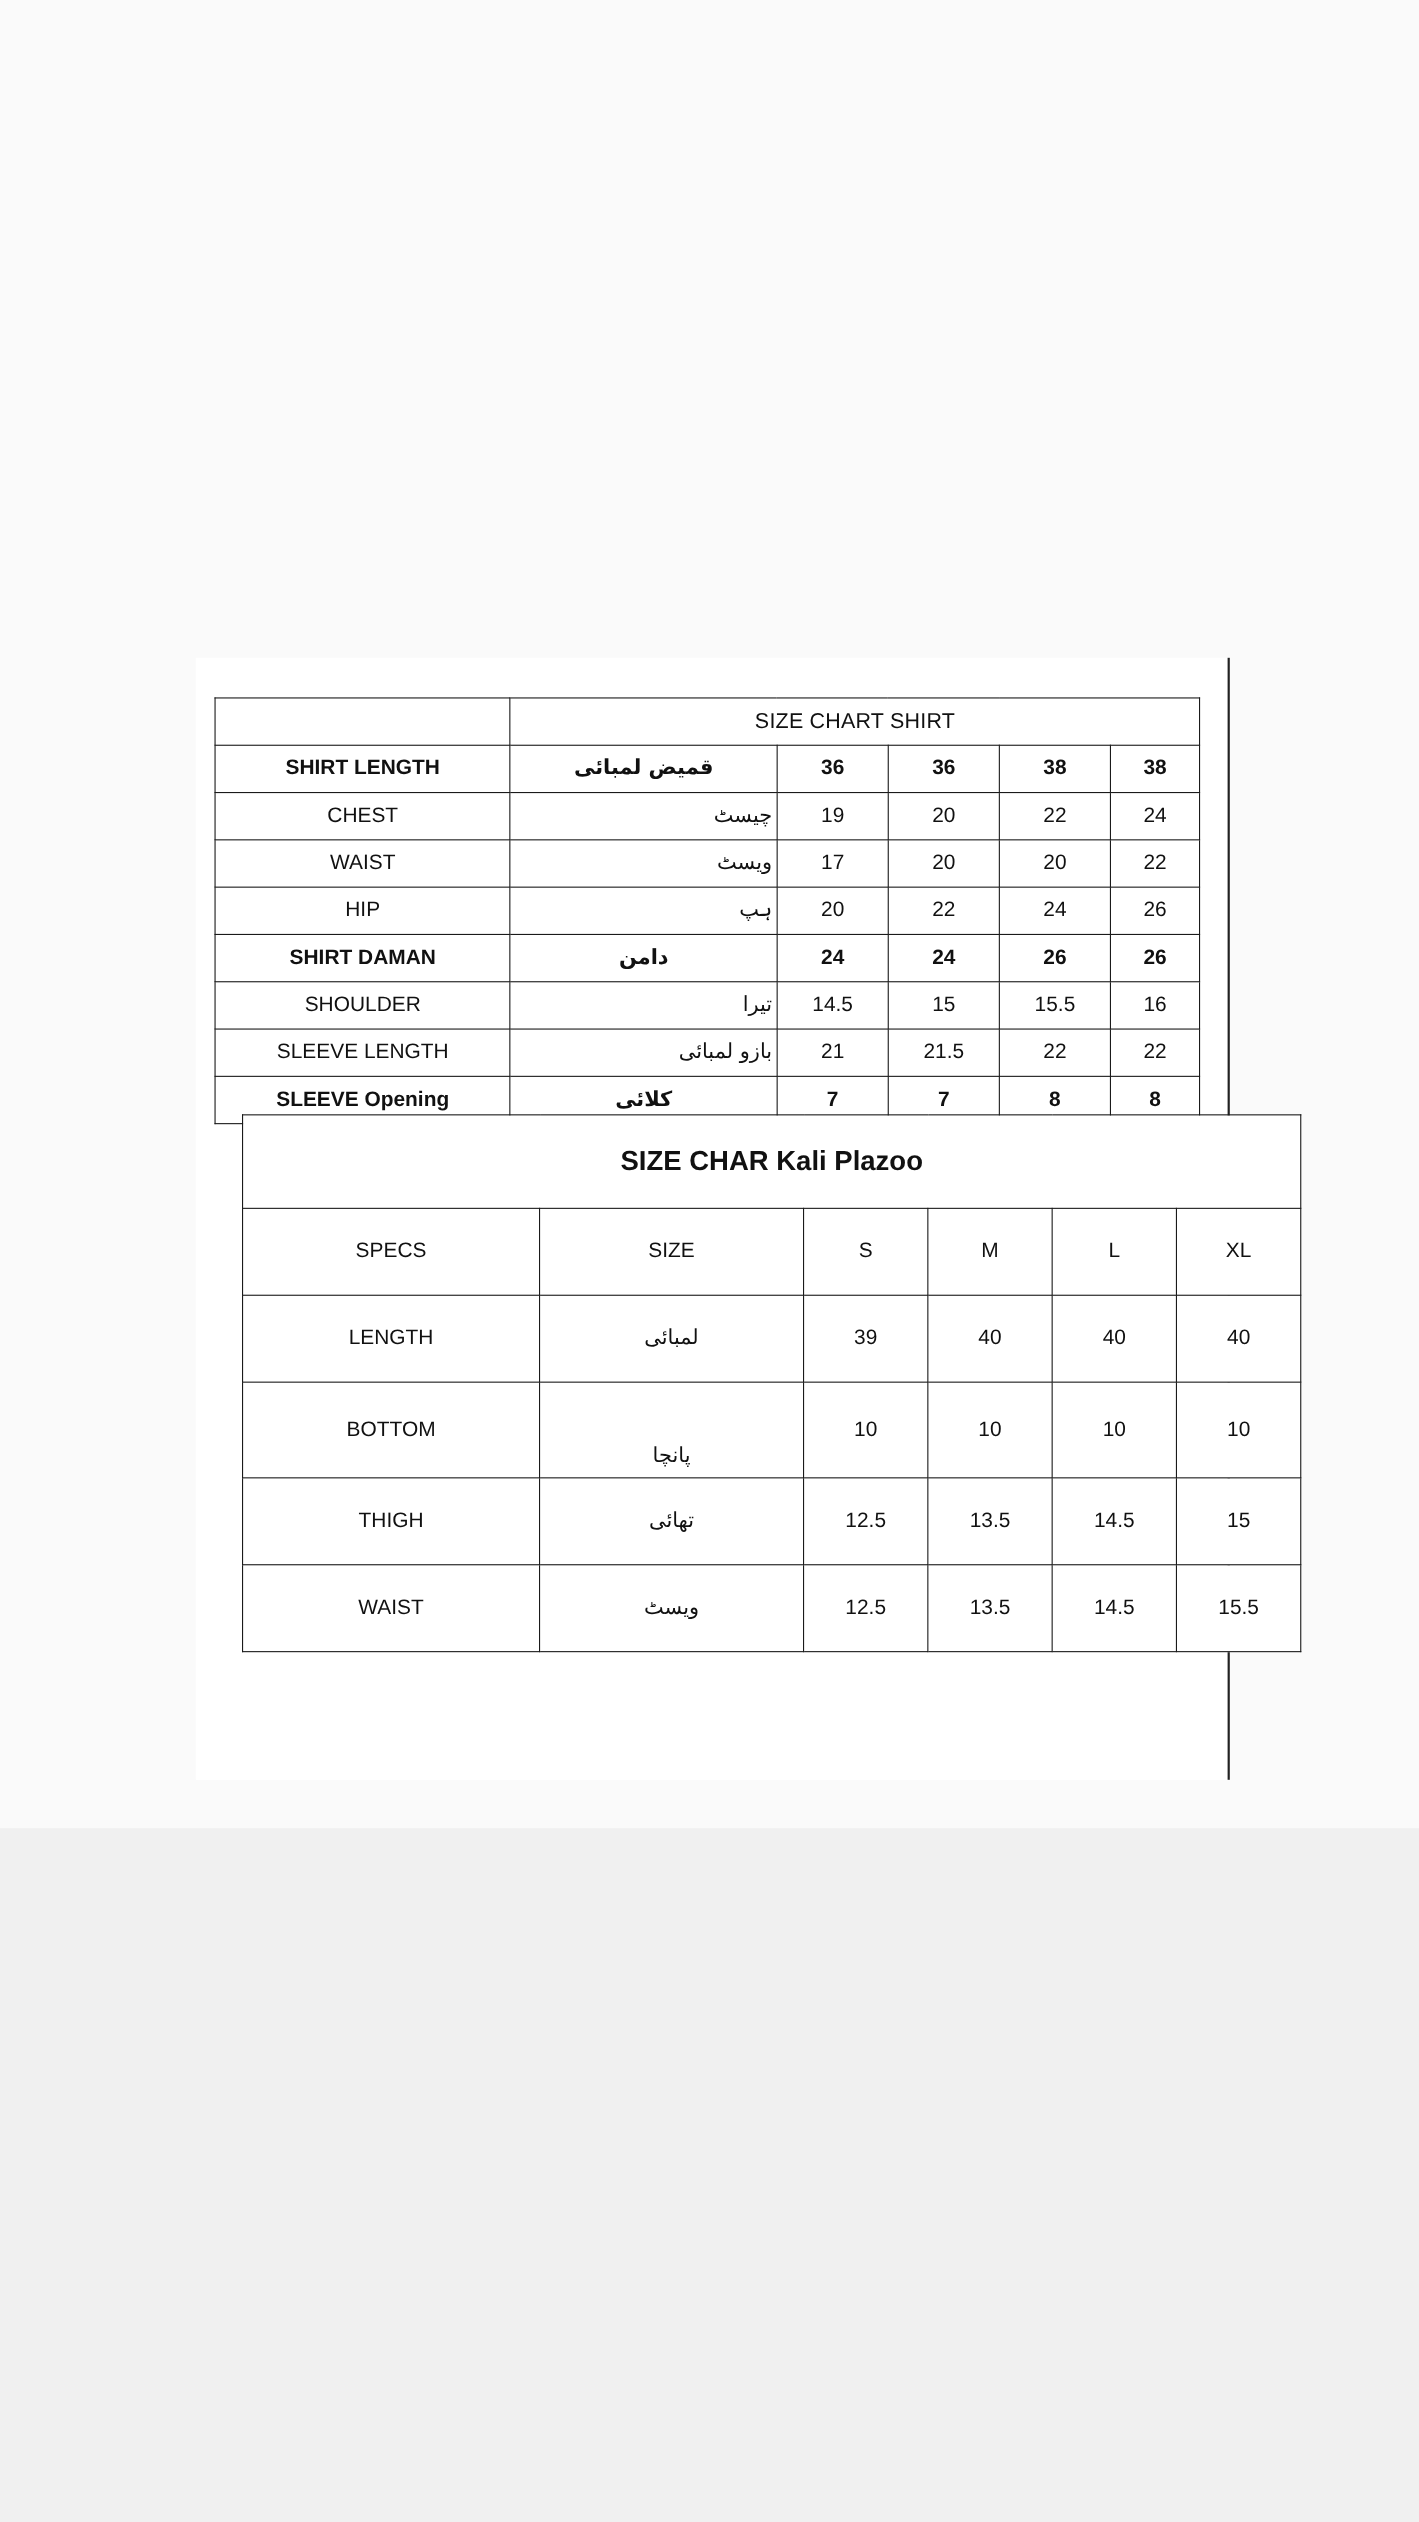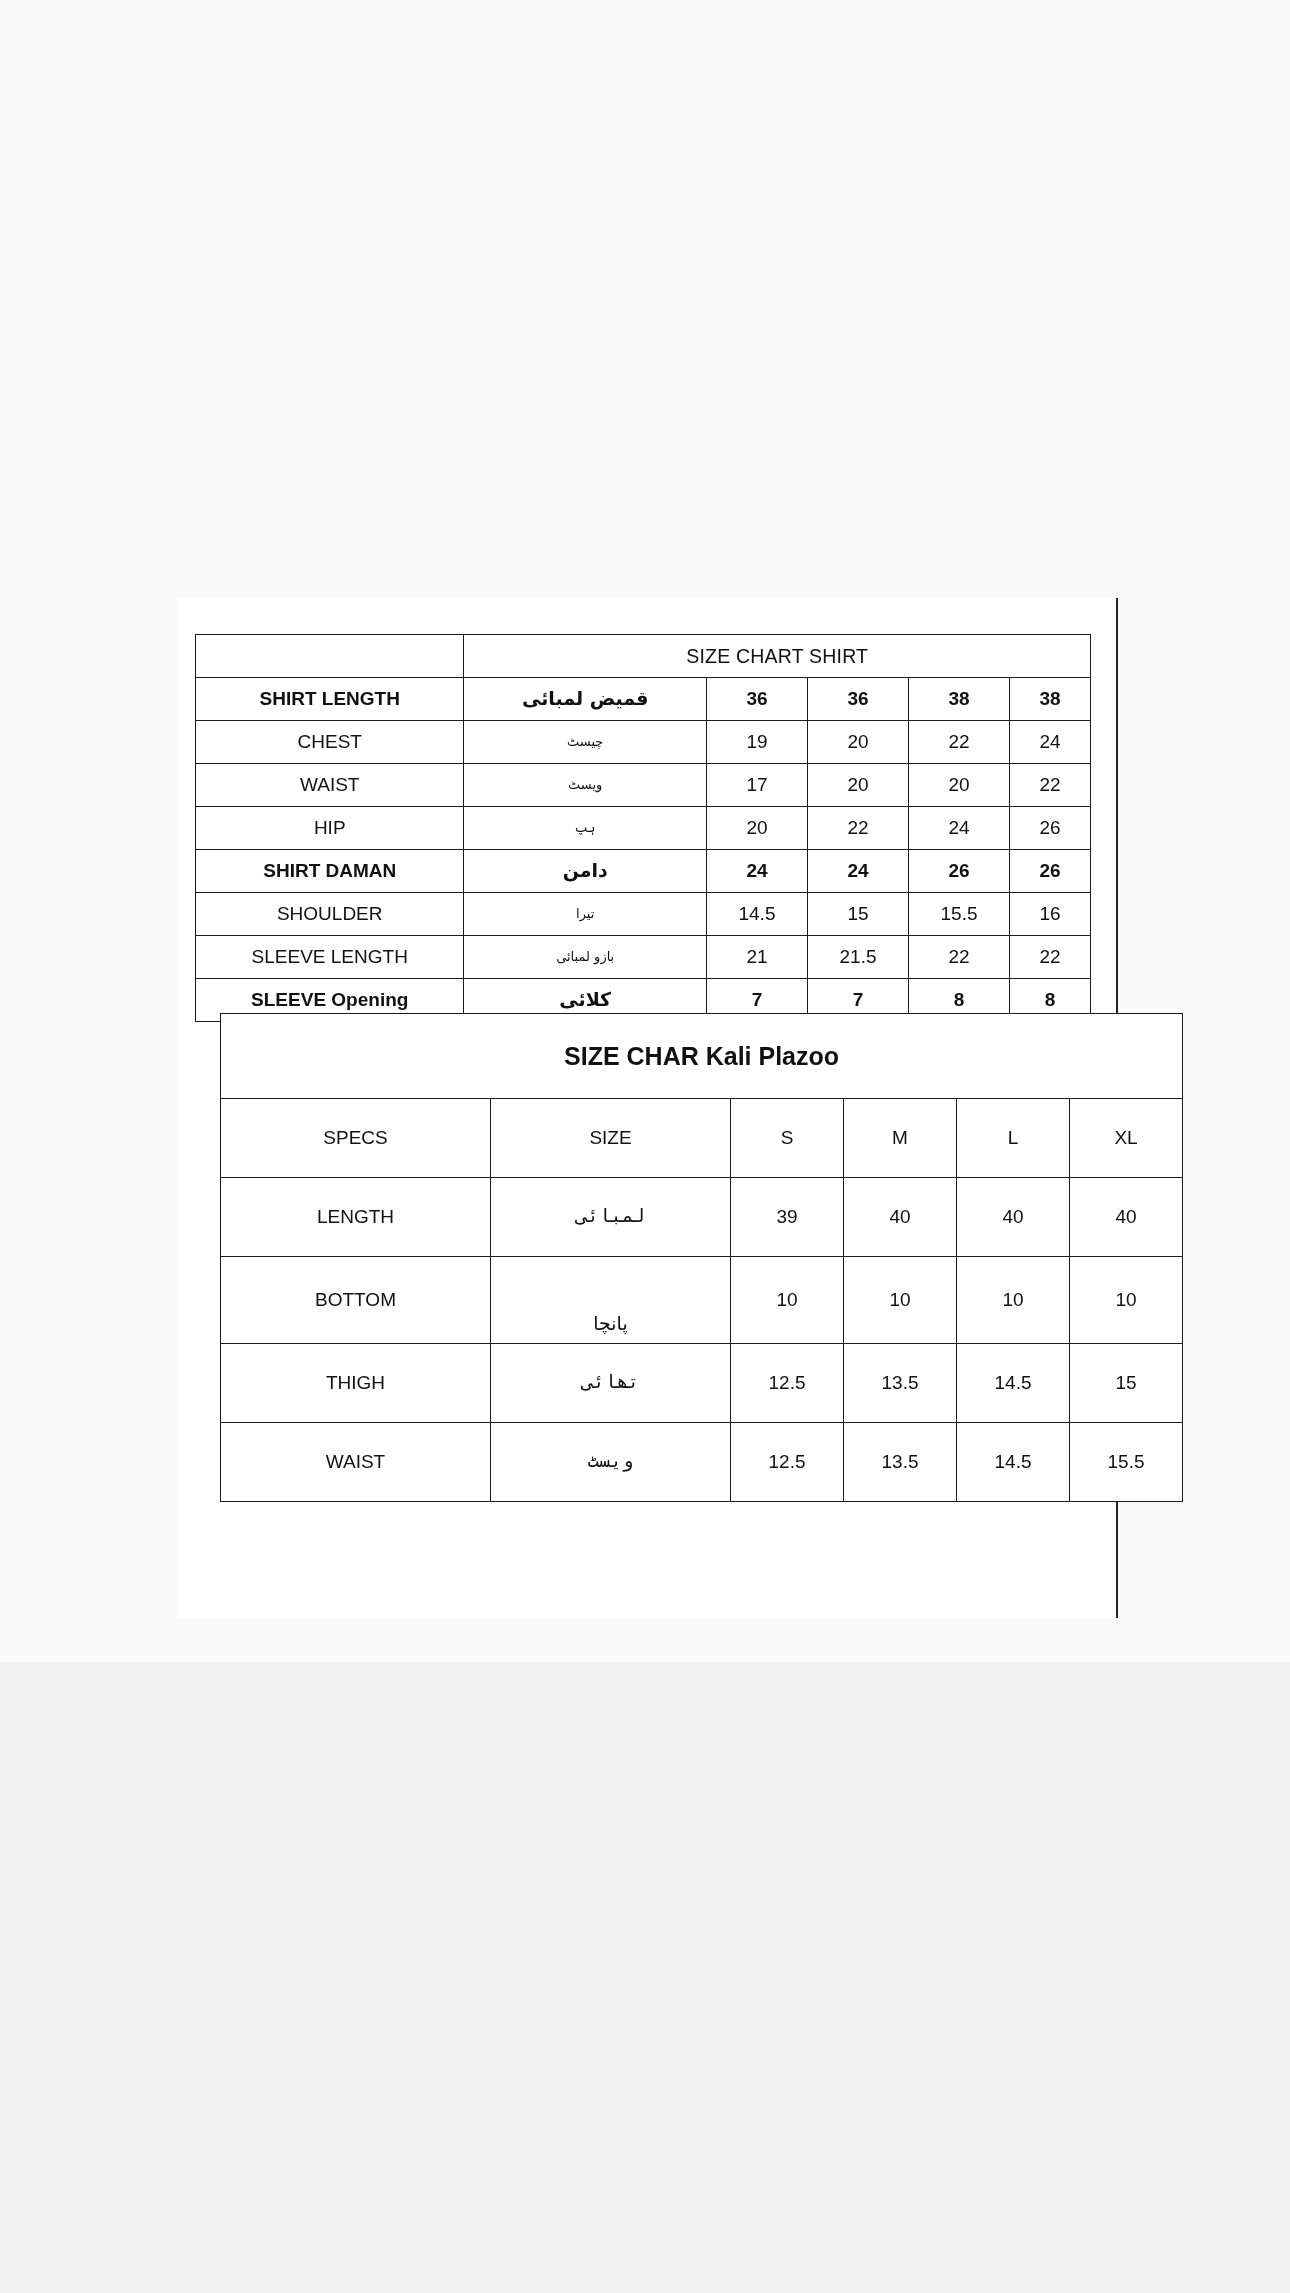--- a/index.html
+++ b/index.html
@@ -67,40 +67,40 @@
     position: absolute;
     left: 17px;
     top: 36px;
     width: 896px;
     font-size: 19px;
   }
   .t1 td { height: 42px; padding: 0 4px; line-height: 1.15; }
   .t1 .title { font-weight: normal; font-size: 19.5px; letter-spacing: .2px; }
   .t1 .hdr { font-weight: bold; }
   .t1 .bold { font-weight: bold; }
-  .t1 .urdu { font-family: "DejaVu Sans", sans-serif; direction: rtl; font-size: 13px; }
+  .t1 .urdu { font-family: "DejaVu Sans", sans-serif; direction: rtl; font-size: 19px; text-align: right; }
   .t1 .urdu-b { font-family: "DejaVu Sans", sans-serif; direction: rtl; font-size: 19px; font-weight: bold; }
   .t1 .blank { border-left: 1px solid #1a1a1a; border-top: 1px solid #1a1a1a; border-right: 1px solid #1a1a1a; border-bottom: 1px solid #1a1a1a; }
 
   
   .t2 {
     position: absolute;
     left: 17px;
     top: 415px;
     width: 896px;
     font-size: 19px;
     margin-left: 25px;
   }
   .t2 td { height: 78px; padding: 0 4px; line-height: 1.2; }
   .t2 .title-row td {
     height: 84px;
     font-weight: bold;
     font-size: 25px;
   }
-  .t2 .urdu { font-family: Liberation Mono, monospace; direction: rtl; font-size: 19px; }
+  .t2 .urdu { font-family: Liberation Serif, serif; direction: rtl; font-size: 19px; }
   .t2 .urdu-low { font-family: "DejaVu Sans", sans-serif; direction: rtl; font-size: 19px; vertical-align: bottom; padding-bottom: 8px; }
 </style>
 </head>
 <body>
 
 <div id="page">
 
   <div class="band band-top"></div>
   <div class="band band-bottom"></div>
 

